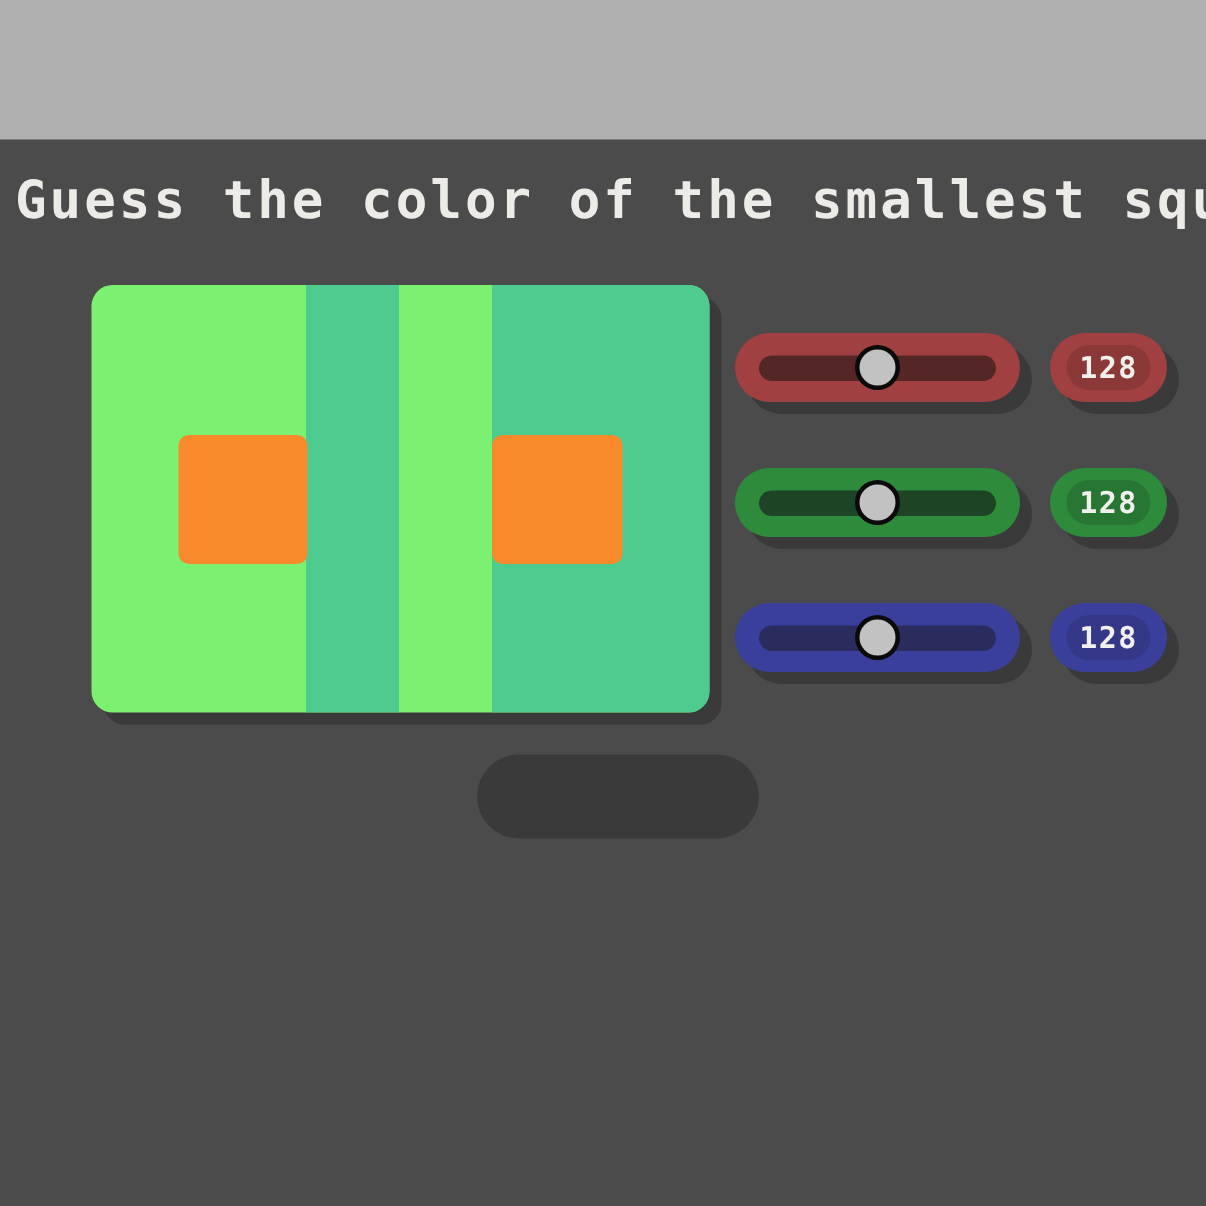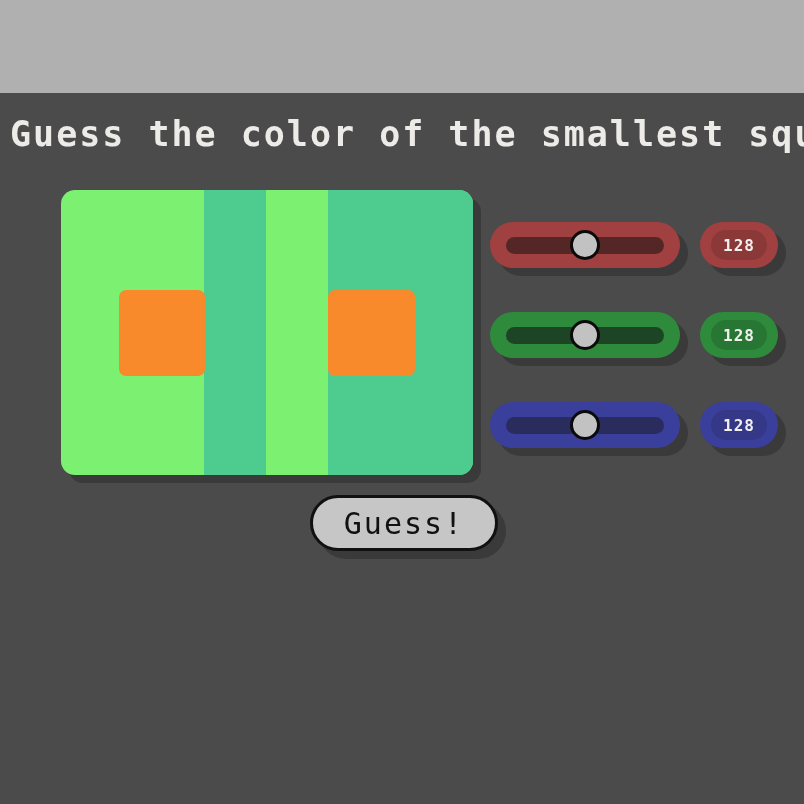--- a/index.html
+++ b/index.html
@@ -111,21 +111,21 @@
   }
   .val-inner {
     position: absolute;
     border-radius: 18px;
     display: flex;
     align-items: center;
     justify-content: center;
   }
   .val-text {
     font-family: "DejaVu Sans Mono", monospace;
-    font-size: 16px;
+    font-size: 20px;
     font-weight: bold;
     color: #f2f0ee;
     letter-spacing: 1px;
   }
 
   
   .guess-shadow {
     position: absolute;
     left: 318px;
     top: 503px;
@@ -197,17 +197,14 @@
         <span class="val-text">128</span>
       </div>
       <div class="val-shadow" style="left: 708px; top: 410px; width: 78px; height: 46px;"></div>
       <div class="val-outer" style="left: 700px; top: 402px; width: 78px; height: 46px; background: rgb(59, 63, 156);"></div>
       <div class="val-inner" style="left: 711px; top: 410px; width: 56px; height: 30px; background: rgb(52, 56, 135);">
         <span class="val-text">128</span>
       </div>
     </div>
 
   <div class="guess-shadow"></div>
-  <div class="guess-btn">
-    <span class="guess-label">Guess!</span>
-  </div>
 
 </div>
 
 </body></html>

